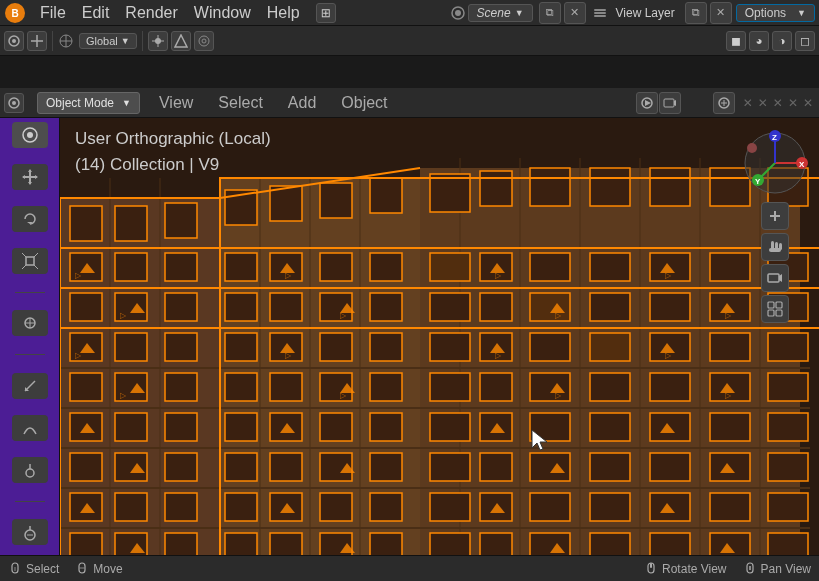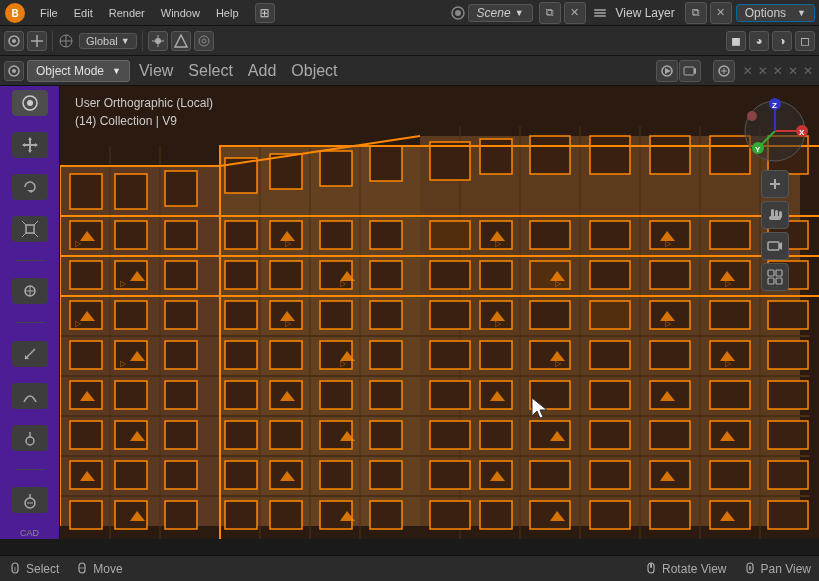--- a/index.html
+++ b/index.html
@@ -28,21 +28,21 @@
     .blender-logo {
       width: 22px;
       height: 22px;
       margin-right: 6px;
       flex-shrink: 0;
     }
     .menu-item {
       padding: 2px 8px;
       cursor: pointer;
       border-radius: 3px;
-      font-size: 11px;
+      font-size: 16px;
       color: #ccc;
     }
     .menu-spacer { flex: 1; }
     .scene-selector {
       background: #3d3d3d;
       border: 1px solid #555;
       border-radius: 3px;
       padding: 1px 8px;
       color: #ccc;
       font-size: 12px;
@@ -108,21 +108,22 @@
     }
 
     
     .mode-bar {
       height: 30px;
       background: #2b2b2b;
       display: flex;
       align-items: center;
       padding: 0 4px;
       border-bottom: 1px solid #111;
-      gap: 3px;
+      gap: 13px;
+      margin-top: 32px;
     }
     .mode-selector {
       background: #4d4d4d;
       border: 1px solid #666;
       border-radius: 3px;
       padding: 2px 8px;
       color: #e0e0e0;
       font-size: 12px;
       cursor: pointer;
       display: flex;
@@ -182,21 +183,21 @@
       width: 100%;
       height: 100%;
     }
 
     
     .viewport-info {
       position: absolute;
       top: 8px;
       left: 75px;
       color: #ccc;
-      font-size: 12px;
+      font-size: 17px;
       z-index: 5;
     }
     .viewport-info div { line-height: 1.5; }
 
     
     .left-sidebar {
       position: absolute;
       top: 0;
       left: 0;
       width: 60px;

